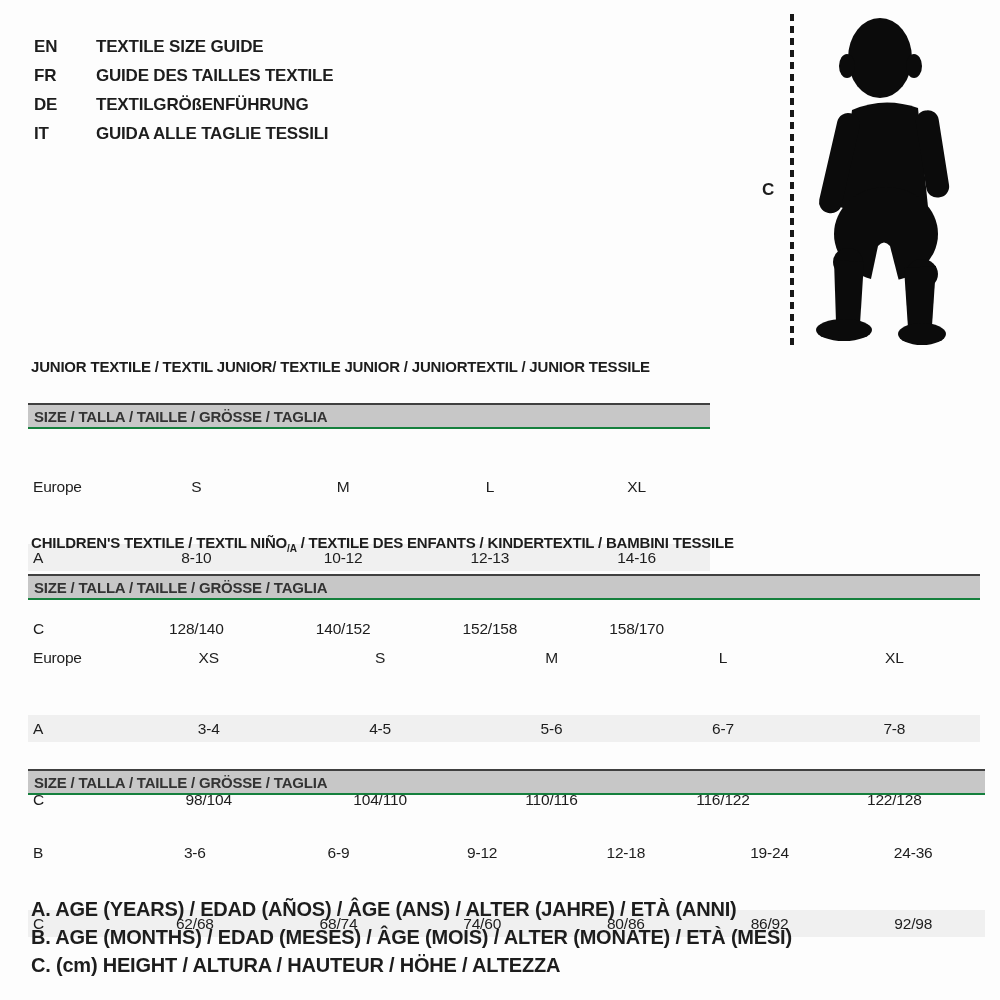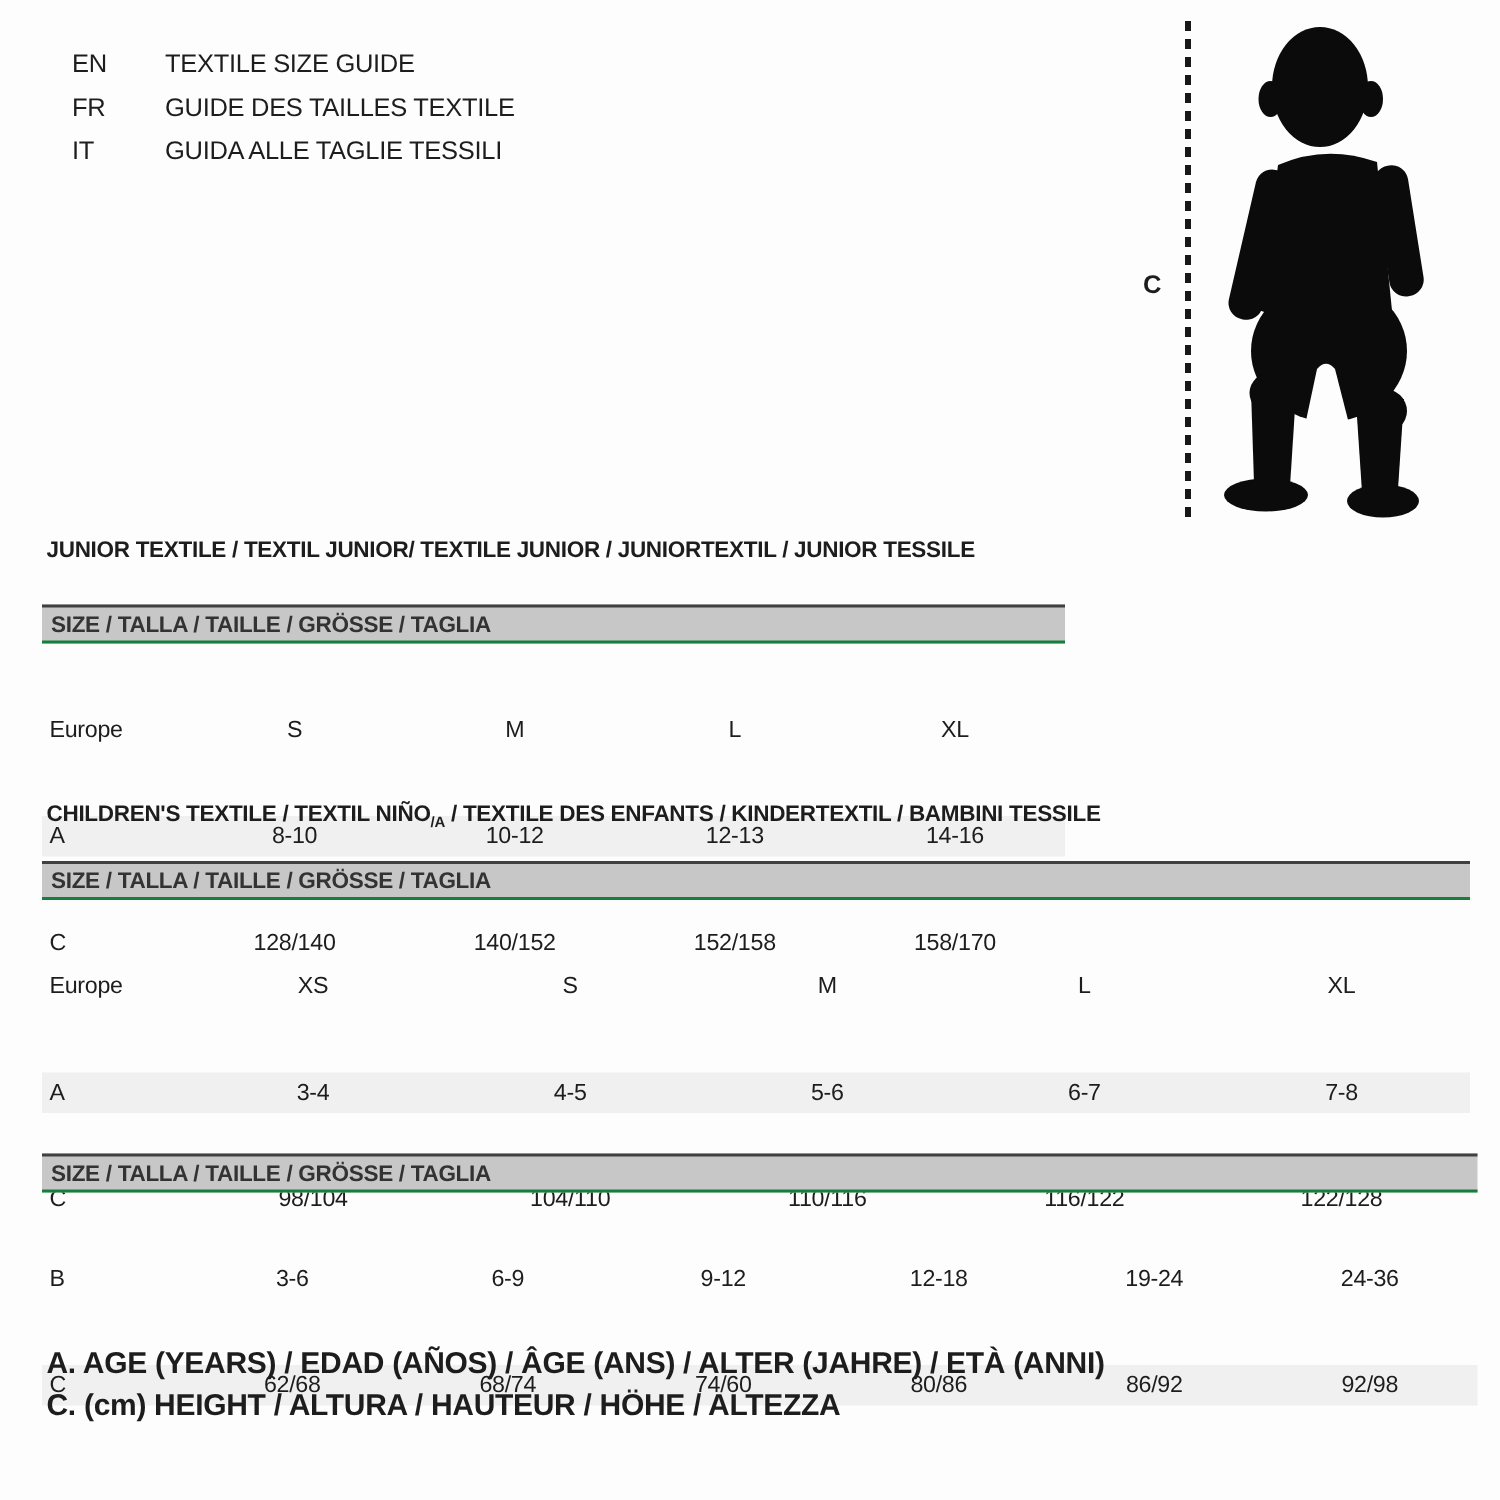--- a/index.html
+++ b/index.html
@@ -3,21 +3,21 @@
 <meta charset="utf-8">
 <style>
   html,body{margin:0;padding:0;background:#ffffff;}
   #canvas{
     position:relative;width:1000px;height:1000px;background:#fdfdfd;
     font-family:"Liberation Sans",sans-serif;color:#1d1d1d;letter-spacing:-0.2px;
     overflow:hidden;
   }
   
   .lang-block{position:absolute;left:34px;top:28px;}
-  .lang-row{display:flex;height:29px;align-items:center;font-weight:400;font-size:17px;margin-left:14px;}
+  .lang-row{display:flex;height:29px;align-items:flex-end;font-weight:700;font-size:17px;}
   .lang-code{width:62px;}
   
   .measure-line{
     position:absolute;left:790px;top:14px;width:4px;height:332px;
     background-image:repeating-linear-gradient(to bottom,#181818 0 7px,transparent 7px 12px);
   }
   .figure-label{position:absolute;left:762px;top:180px;font-weight:700;font-size:17px;}
   .silhouette{position:absolute;left:806px;top:12px;}
   
   .section-title{position:absolute;font-weight:700;font-size:15px;white-space:nowrap;}
@@ -49,20 +49,24 @@
 <div id="canvas">
 
   <div class="lang-block">
     <div class="lang-row">
       <span class="lang-code">EN</span>
       <span class="lang-label">TEXTILE SIZE GUIDE</span>
     </div>
     <div class="lang-row">
       <span class="lang-code">FR</span>
       <span class="lang-label">GUIDE DES TAILLES TEXTILE</span>
+    </div>
+    <div class="lang-row">
+      <span class="lang-code">DE</span>
+      <span class="lang-label">TEXTILGRÖßENFÜHRUNG</span>
     </div>
     <div class="lang-row">
       <span class="lang-code">IT</span>
       <span class="lang-label">GUIDA ALLE TAGLIE TESSILI</span>
     </div>
   </div>
 
   <div class="measure-line"></div>
   <div class="figure-label">C</div>
   <svg class="silhouette" width="150" height="335" viewBox="0 0 150 335" aria-hidden="true">
@@ -160,16 +164,17 @@
       <span class="tval">68/74</span>
       <span class="tval">74/60</span>
       <span class="tval">80/86</span>
       <span class="tval">86/92</span>
       <span class="tval">92/98</span>
     </div>
   </div>
 
   <div class="footnotes">
     <div>A. AGE (YEARS) / EDAD (AÑOS) / ÂGE (ANS) / ALTER (JAHRE) / ETÀ (ANNI)</div>
+    <div>B. AGE (MONTHS) / EDAD (MESES) / ÂGE (MOIS) / ALTER (MONATE) / ETÀ (MESI)</div>
     <div>C. (cm) HEIGHT / ALTURA / HAUTEUR / HÖHE / ALTEZZA</div>
   </div>
 
 </div>
 
 </body></html>

